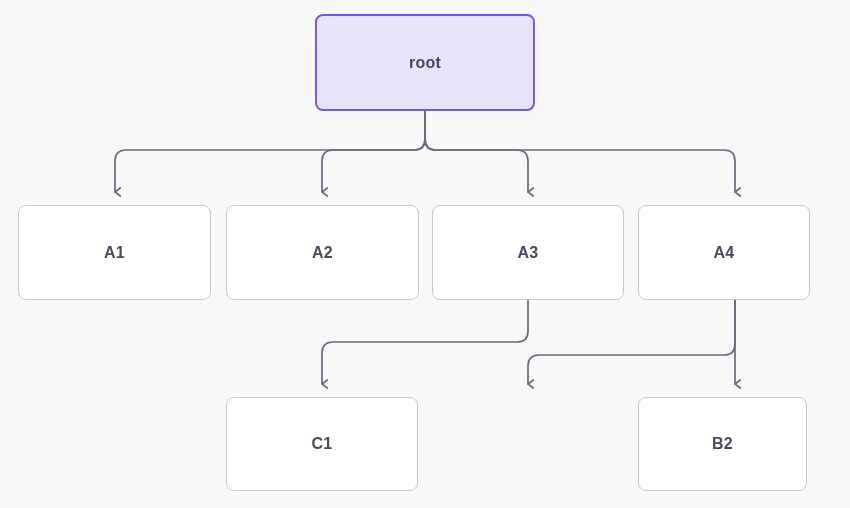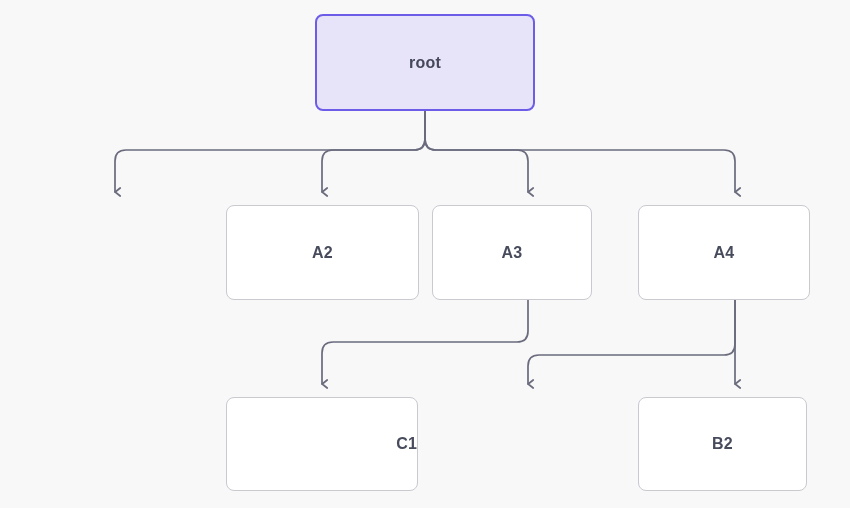--- a/index.html
+++ b/index.html
@@ -78,34 +78,37 @@
         <path d="M 528 300 L 528 331 Q 528 342 517 342 L 333 342 Q 322 342 322 353 L 322 384" fill="none" stroke="#6a6b7d" stroke-width="1.7" stroke-linecap="round" stroke-linejoin="round" marker-end="url(#arrowhead)"></path>
         <path d="M 735 300 L 735 344 Q 735 355 724 355 L 539 355 Q 528 355 528 366 L 528 384" fill="none" stroke="#6a6b7d" stroke-width="1.7" stroke-linecap="round" stroke-linejoin="round" marker-end="url(#arrowhead)"></path>
         <path d="M 735 300 L 735 384" fill="none" stroke="#6a6b7d" stroke-width="1.7" stroke-linecap="round" stroke-linejoin="round" marker-end="url(#arrowhead)"></path>
       </g>
   </svg>
 
   <div class="node root-node" style="left: 315px; top: 14px; width: 220px; height: 97px;">
     <span class="node-label">root</span>
   </div>
 
+  <div class="node" style="left: 18px; top: 205px; width: 193px; height: 95px;">
+    <span class="node-label">A1</span>
+  </div>
 
   <div class="node" style="left: 226px; top: 205px; width: 193px; height: 95px;">
     <span class="node-label">A2</span>
   </div>
 
-  <div class="node" style="left: 432px; top: 205px; width: 160px; height: 95px;">
+  <div class="node" style="left: 432px; top: 205px; width: 192px; height: 95px;">
     <span class="node-label">A3</span>
   </div>
 
   <div class="node" style="left: 638px; top: 205px; width: 172px; height: 95px;">
     <span class="node-label">A4</span>
   </div>
 
-  <div class="node" style="left: 226px; top: 397px; width: 192px; height: 94px; justify-content: flex-end;">
+  <div class="node" style="left: 226px; top: 397px; width: 192px; height: 94px;">
     <span class="node-label">C1</span>
   </div>
 
 
   <div class="node" style="left: 638px; top: 397px; width: 169px; height: 94px;">
     <span class="node-label">B2</span>
   </div>
 
 </div>
 

